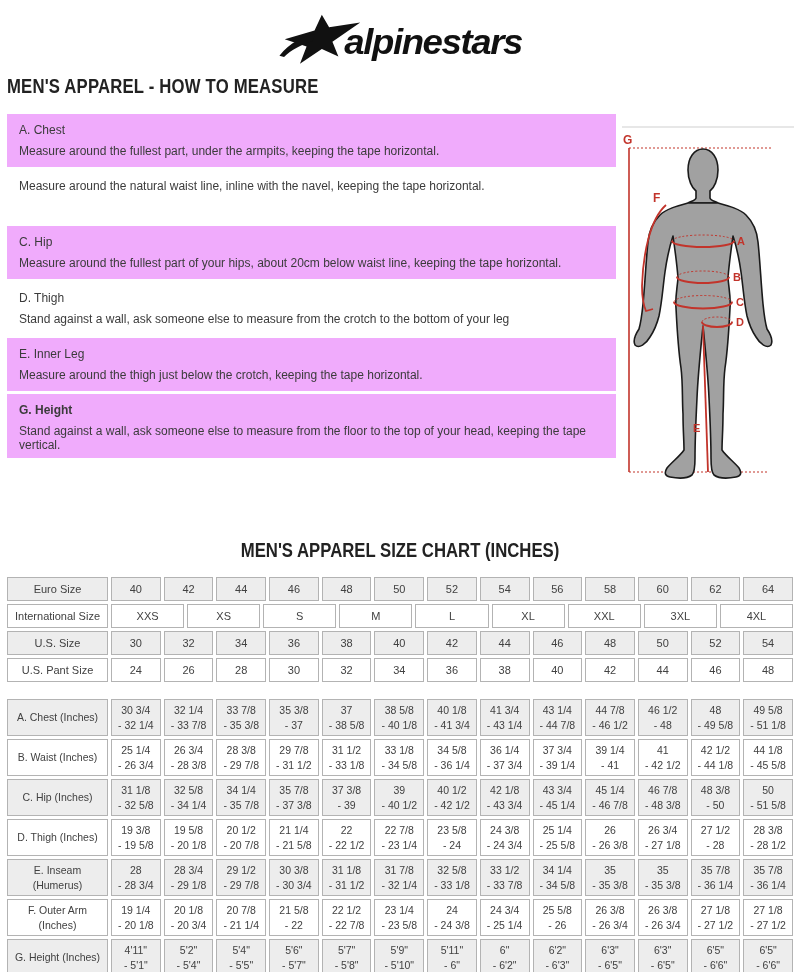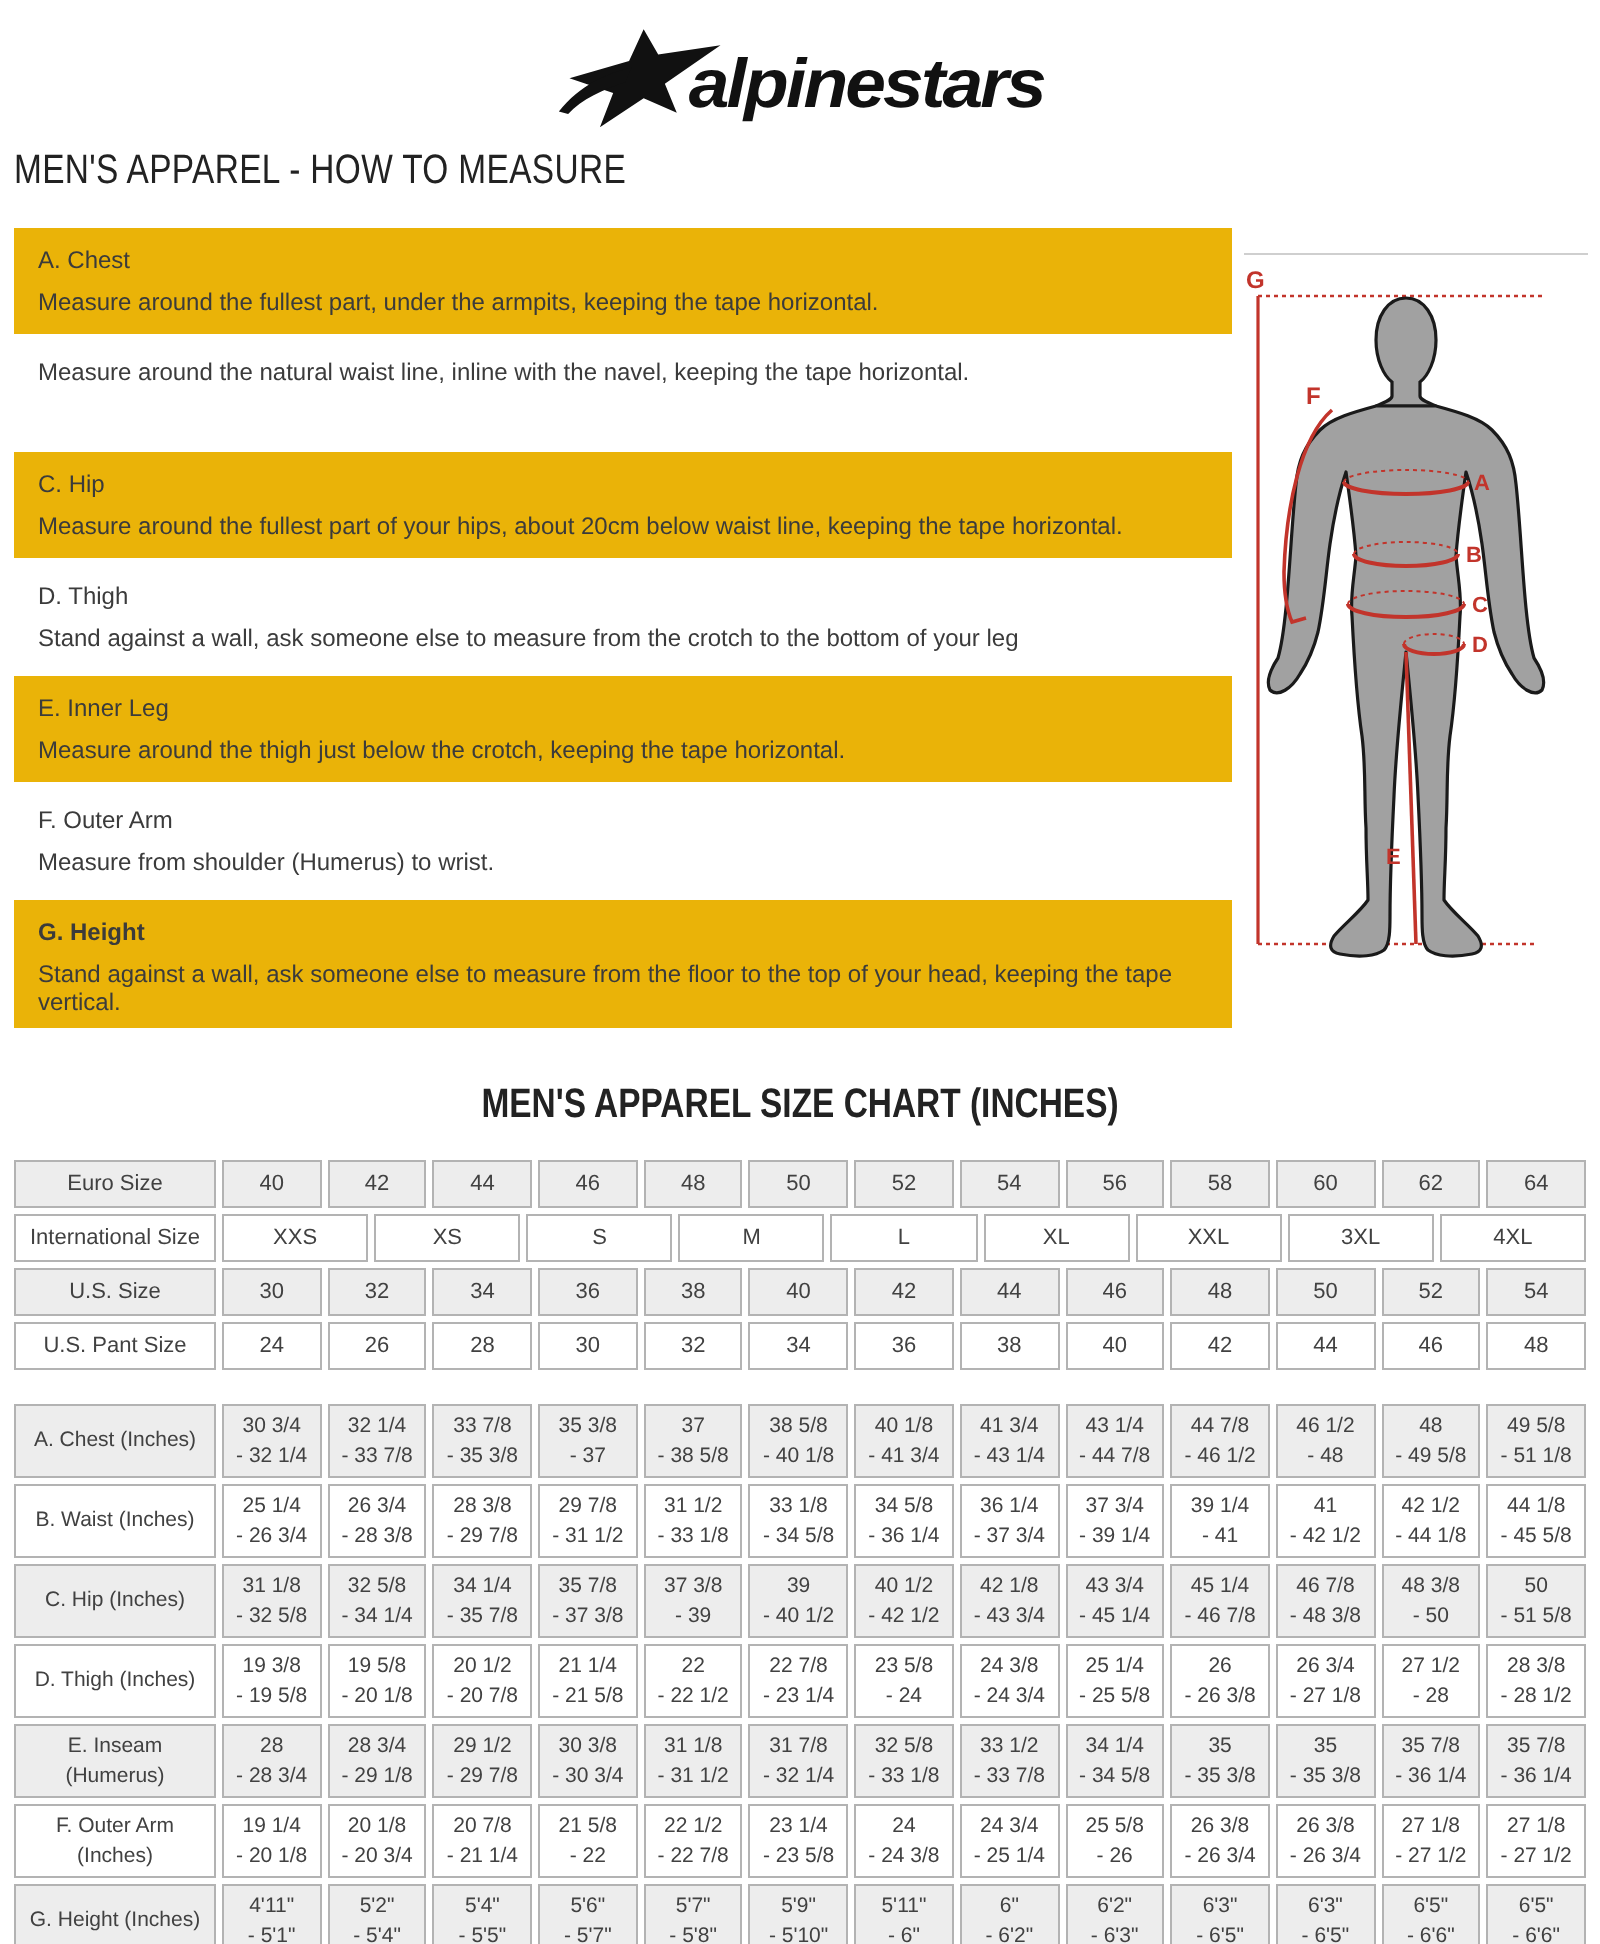--- a/index.html
+++ b/index.html
@@ -1,25 +1,25 @@
 <!DOCTYPE html>
 <html><head>
 <meta charset="utf-8">
 <style>
   html,body{margin:0;padding:0;background:#fff;}
   body{width:800px;font-family:"Liberation Sans",sans-serif;color:#3b3b3b;-webkit-font-smoothing:antialiased;}
   .logo-wrap{display:flex;justify-content:center;margin:12px 0 0 0;height:54px;}
   .condensed{display:inline-block;transform:scaleX(0.88) scaleY(1.08);transform-origin:left bottom;white-space:nowrap;}
   .condensed.center{transform-origin:center bottom;}
-  h1.page-title{font-size:19px;font-weight:normal;color:#222;margin:10px 0 16px 7px;letter-spacing:0.2px;}
+  h1.page-title{font-size:19px;font-weight:bold;color:#222;margin:10px 0 16px 7px;letter-spacing:0.2px;}
   .main{display:flex;padding:0 0 0 7px;align-items:flex-start;}
   .guide-col{width:609px;flex:0 0 609px;}
   .figure-col{width:180px;flex:0 0 180px;margin-left:4px;position:relative;}
   .mblock{padding:9px 12px 6px 12px;margin-bottom:3px;min-height:38px;}
-  .mblock.shaded{background:#eab308;}
+  .mblock.shaded{background:#f0abfc;}
   .mtitle{font-size:12px;margin-bottom:7px;color:#3b3b3b;}
   .mtitle.bold{font-weight:bold;}
   .mdesc{font-size:12px;color:#3b3b3b;}
   .chart-title{text-align:center;font-size:19px;font-weight:bold;color:#222;margin:26px 0 15px 0;}
   .tablewrap{padding:0 7px;}
   .trow{display:flex;gap:3px;margin-bottom:3px;}
   .cell{box-sizing:border-box;border:1px solid #b3b3b3;background:#fff;display:flex;flex-direction:column;align-items:center;justify-content:center;color:#414141;text-align:center;}
   .trow.shaded .cell{background:#ededed;}
   .label-cell{flex:0 0 101px;font-size:11px;}
   .data-cell{flex:1 1 0;font-size:11px;}
@@ -54,24 +54,20 @@
         <div class="mtitle">C. Hip</div>
         <div class="mdesc">Measure around the fullest part of your hips, about 20cm below waist line, keeping the tape horizontal.</div>
       </div>
       <div class="mblock">
         <div class="mtitle">D. Thigh</div>
         <div class="mdesc">Stand against a wall, ask someone else to measure from the crotch to the bottom of your leg</div>
       </div>
       <div class="mblock shaded">
         <div class="mtitle">E. Inner Leg</div>
         <div class="mdesc">Measure around the thigh just below the crotch, keeping the tape horizontal.</div>
-      </div>
-      <div class="mblock">
-        <div class="mtitle">F. Outer Arm</div>
-        <div class="mdesc">Measure from shoulder (Humerus) to wrist.</div>
       </div>
       <div class="mblock shaded">
         <div class="mtitle bold">G. Height</div>
         <div class="mdesc">Stand against a wall, ask someone else to measure from the floor to the top of your head, keeping the tape vertical.</div>
       </div>
     </div>
 
   <div class="figure-col">
     <svg width="180" height="396" viewBox="0 0 180 396">
 

